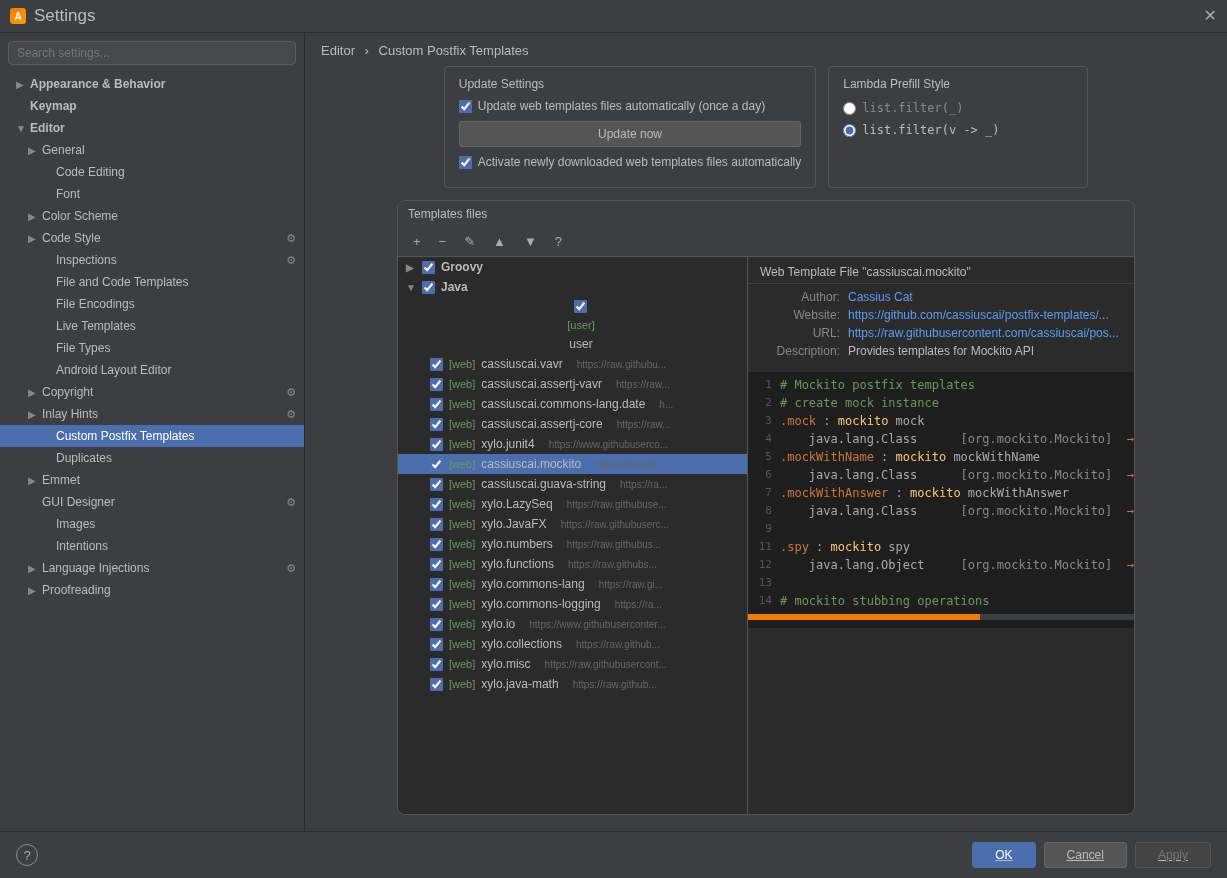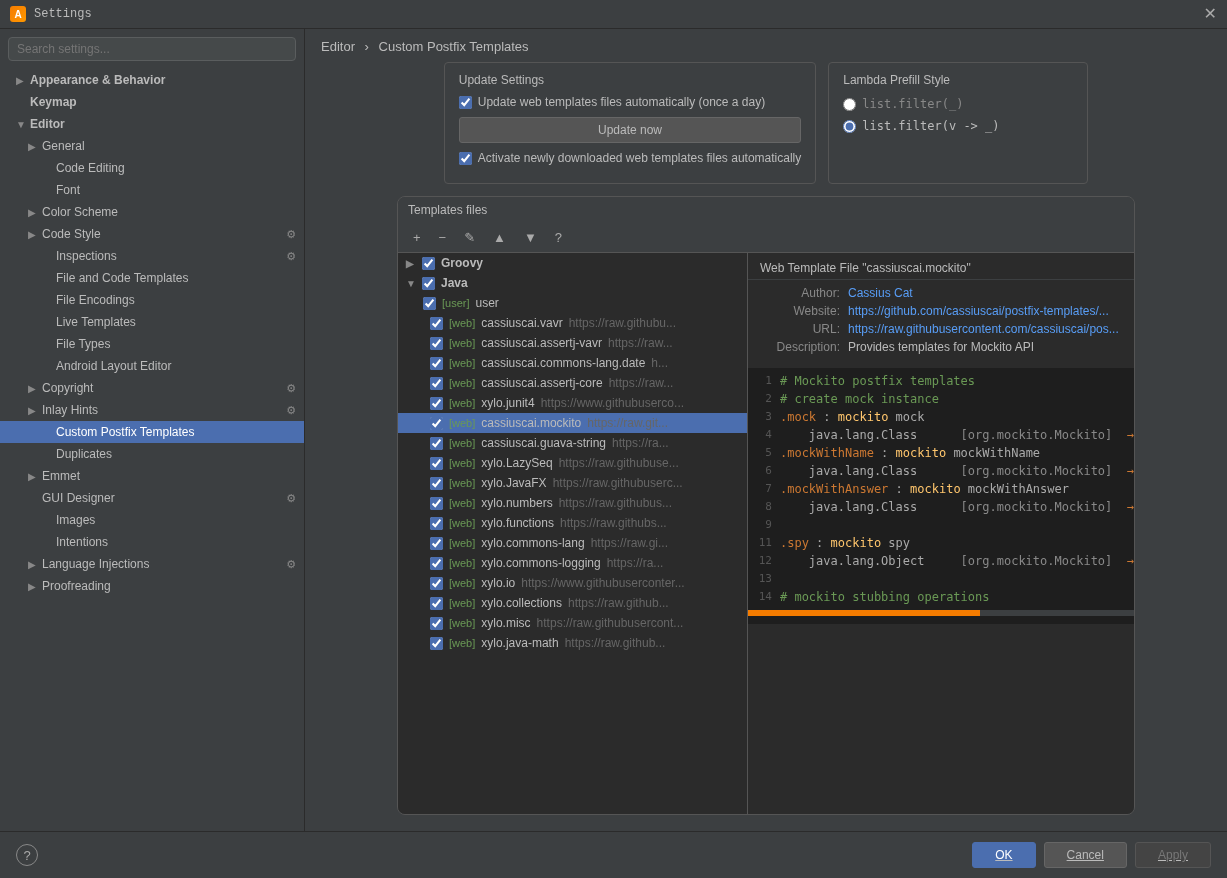--- a/index.html
+++ b/index.html
@@ -28,21 +28,21 @@
       align-items: center;
       gap: 8px;
     }
     .title-bar-icon {
       width: 16px; height: 16px;
       background: linear-gradient(135deg, #f57c00, #ff9800);
       border-radius: 3px;
       display: flex; align-items: center; justify-content: center;
       font-size: 10px; color: white; font-weight: bold;
     }
-    .title-bar-title { color: #bbbbbb; font-size: 12px; font-family: Liberation Mono, monospace; }
+    .title-bar-title { color: #bbbbbb; font-size: 17px; }
     .close-btn {
       cursor: pointer; color: #888; font-size: 16px; line-height: 1;
       background: none; border: none; color: #aaa;
     }
     .main-layout {
       display: flex;
       flex: 1;
       overflow: hidden;
     }
     
@@ -240,21 +240,21 @@
       overflow: hidden;
     }
     .tpl-item.selected { background: #4b6eaf; }
     .tpl-item.group { font-weight: bold; color: #bbbbbb; }
     .tpl-item .tpl-expand { color: #888; width: 10px; font-size: 10px; flex-shrink: 0; }
     .tpl-item .tpl-checkbox { flex-shrink: 0; width: 13px; height: 13px; accent-color: #4b6eaf; }
     .tpl-item .tpl-tag {
       color: #6a9955; font-size: 11px; flex-shrink: 0;
     }
     .tpl-item .tpl-name { color: #bbbbbb; }
-    .tpl-item .tpl-url { color: #666; font-size: 12px; overflow: hidden; text-overflow: ellipsis; }
+    .tpl-item .tpl-url { color: #666; font-size: 10px; overflow: hidden; text-overflow: ellipsis; margin-left: 8px; }
     
     .template-detail {
       flex: 1;
       overflow-y: auto;
       background: #2b2b2b;
       padding: 0;
     }
     .template-detail::-webkit-scrollbar { width: 6px; }
     .template-detail::-webkit-scrollbar-track { background: #2b2b2b; }
     .template-detail::-webkit-scrollbar-thumb { background: #555; border-radius: 3px; }
@@ -538,21 +538,21 @@
               <input type="checkbox" checked="" class="tpl-checkbox" style="">
               <span class="tpl-name">Groovy</span>
             </div>
 
             <div class="tpl-item group">
               <span class="tpl-expand">▼</span>
               <input type="checkbox" checked="" class="tpl-checkbox" style="">
               <span class="tpl-name">Java</span>
             </div>
 
-            <div class="tpl-item" style="padding-left:25px;">
+            <div class="tpl-item" style="padding-left:25px;flex-direction:column;">
               <input type="checkbox" checked="" class="tpl-checkbox" style="">
               <span class="tpl-tag">[user]</span>
               <span class="tpl-name">user</span>
             </div>
 
             <div class="tpl-item" style="padding-left:32px;">
               <input type="checkbox" checked="" class="tpl-checkbox" style="">
               <span class="tpl-tag">[web]</span>
               <span class="tpl-name">cassiuscai.vavr</span>
               <span class="tpl-url"> https://raw.githubu...</span>

